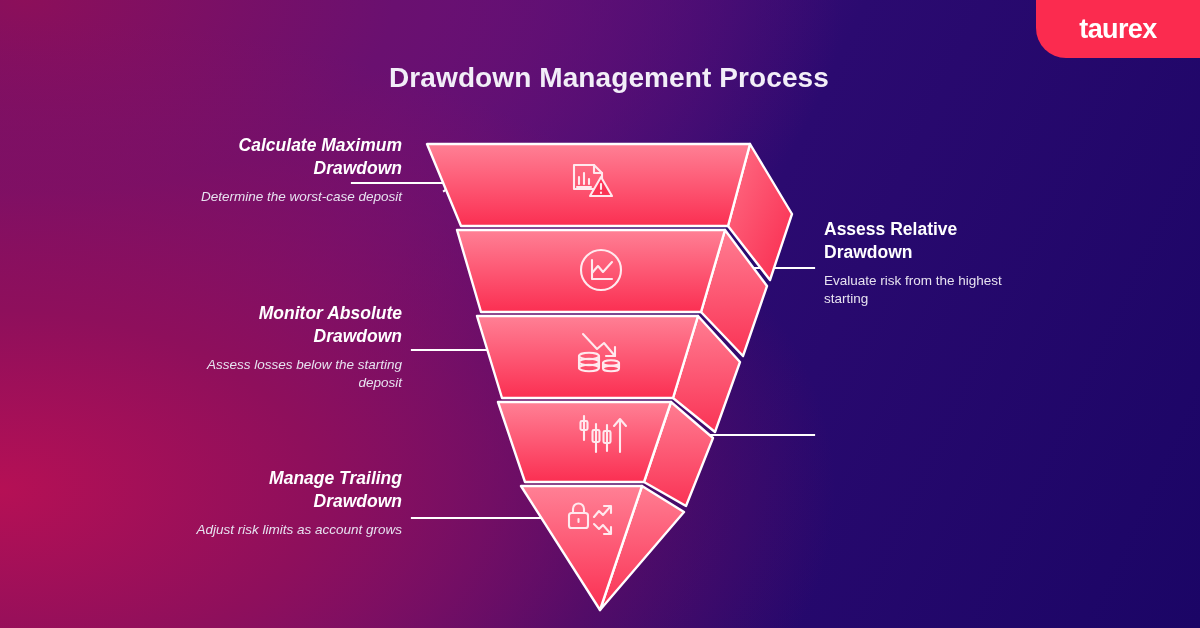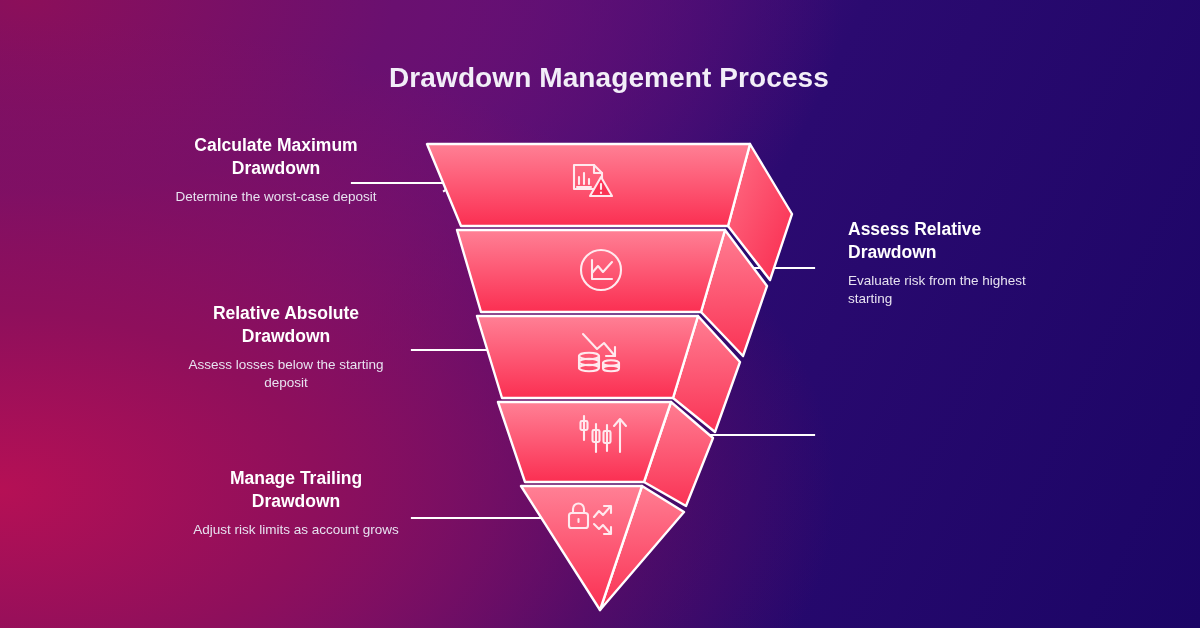--- a/index.html
+++ b/index.html
@@ -47,37 +47,40 @@
 
   
   .callout { position:absolute; }
   .callout .ctitle {
     color:#ffffff; font-weight:700; font-size:17.5px; line-height:23px;
   }
   .callout .cdesc {
     color:#e7e2f0; font-weight:400; font-size:13.5px; line-height:18px;
     margin-top:8px;
   }
-  .callout.left { text-align:center; }
+  .callout.left { text-align:right;font-style:italic; }
   .callout.right { text-align:left; }
 
   .c1 { left:150px; top:134px; width:252px; }
   .c2 { left:170px; top:302px; width:232px; }
   .c3 { left:190px; top:467px; width:212px; }
-  .r1 { left:824px; top:218px; width:212px;margin-left:24px; }
+  .r1 { left:824px; top:218px; width:212px; }
   .r2 { left:824px; top:385px; width:212px; }
 
   
   #connectors { position:absolute; left:0; top:0; }
 </style>
 </head>
 <body>
 
 <div id="stage">
 
+  <div id="logo">
+    <span class="wordmark">taurex</span>
+  </div>
 
   <div id="title">Drawdown Management Process</div>
 
   <svg id="connectors" width="1200" height="628">
     <g stroke="#ffffff" stroke-width="2.2" fill="none" stroke-linecap="square">
 
       <path d="M352 183 H455"></path>
       <path d="M444 175 L456 183 L444 191"></path>
 
       <path d="M412 350 H527"></path>
@@ -192,21 +195,21 @@
       </g>
     </g>
   </svg>
 
   <div class="callout left c1">
     <div class="ctitle">Calculate Maximum Drawdown</div>
     <div class="cdesc">Determine the worst-case deposit</div>
   </div>
 
   <div class="callout left c2">
-    <div class="ctitle">Relative Absolute Drawdown</div>
+    <div class="ctitle">Monitor Absolute Drawdown</div>
     <div class="cdesc">Assess losses below the starting deposit</div>
   </div>
 
   <div class="callout left c3">
     <div class="ctitle">Manage Trailing Drawdown</div>
     <div class="cdesc">Adjust risk limits as account grows</div>
   </div>
 
   <div class="callout right r1">
     <div class="ctitle">Assess Relative Drawdown</div>

